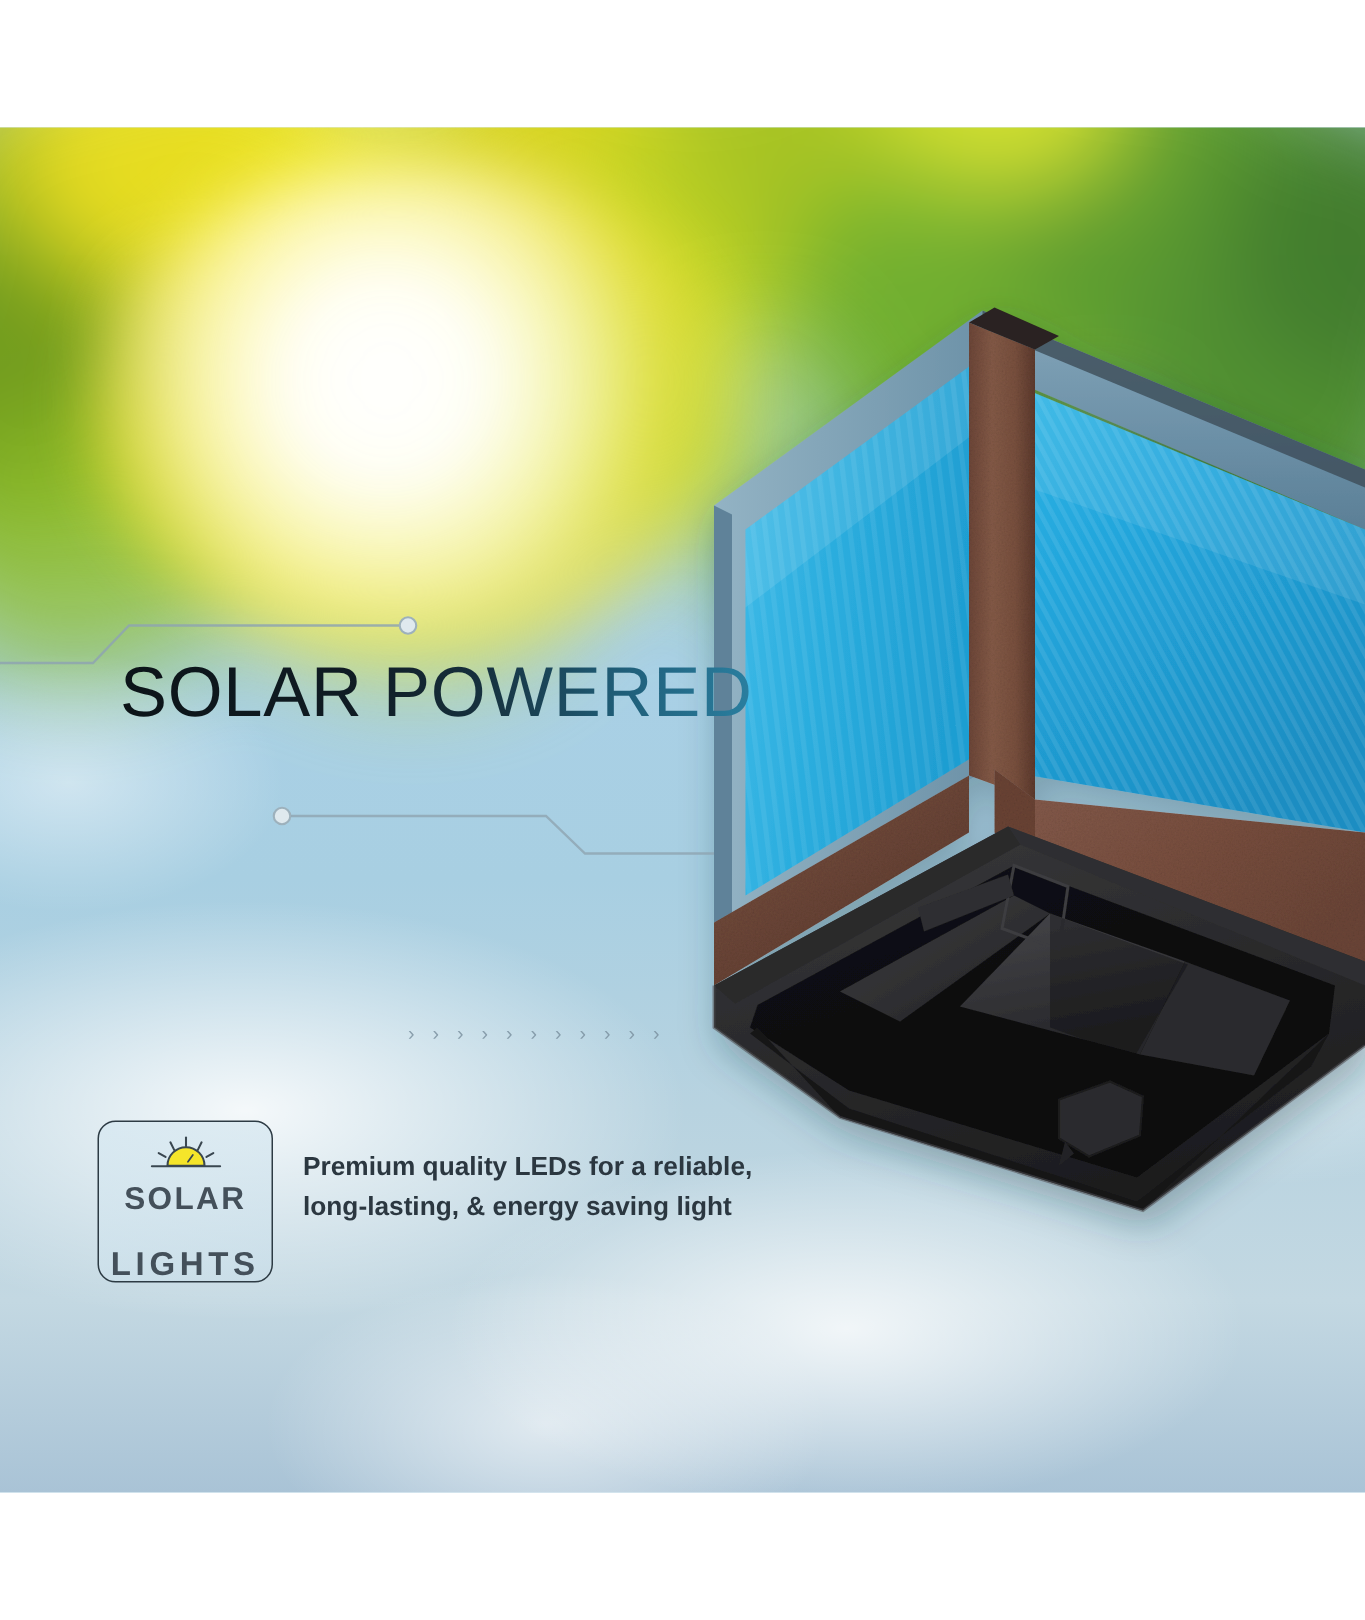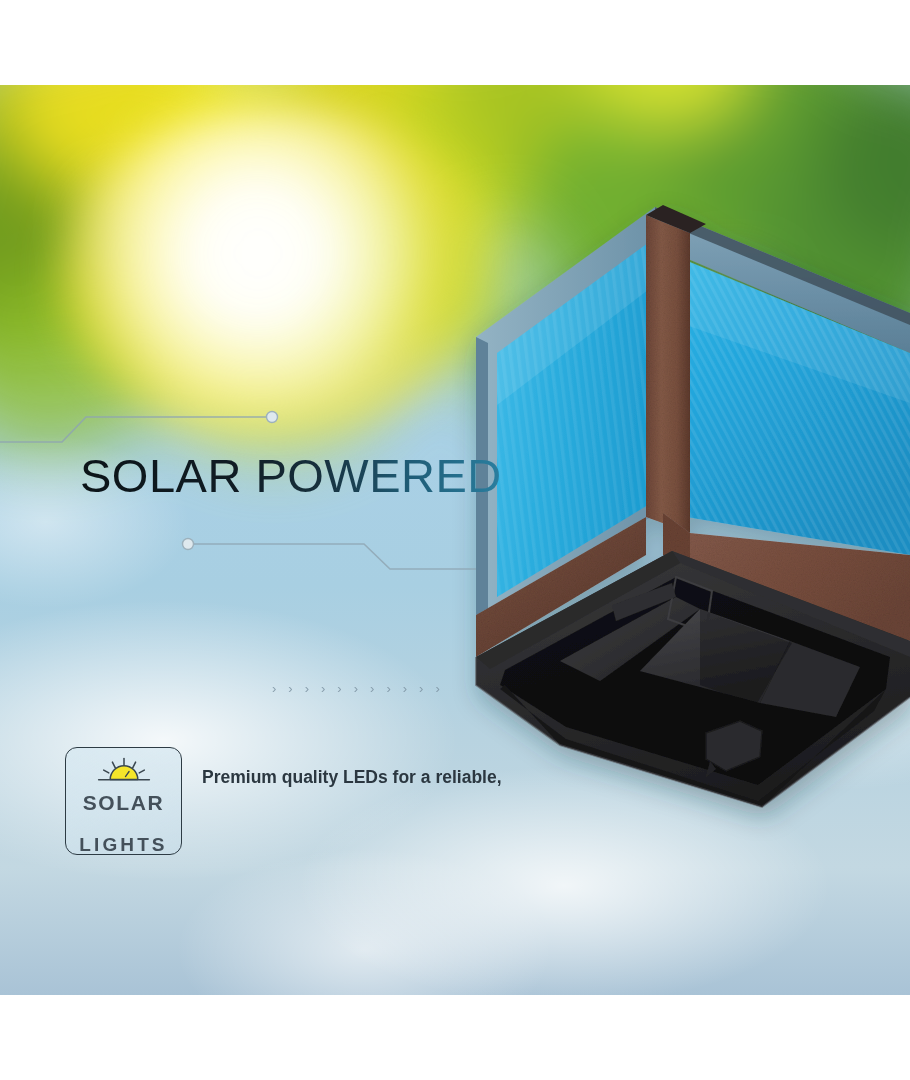--- a/index.html
+++ b/index.html
@@ -102,21 +102,21 @@
     opacity: .85;
     font-family: "Liberation Sans", sans-serif;
     white-space: nowrap;
     line-height: 1;
   }
 
   
   #headline {
     position: absolute;
     left: 80px;
-    top: 367px;
+    top: 352px;
     font-size: 47px;
     font-weight: 300;
     letter-spacing: 0.5px;
     line-height: 1;
     white-space: nowrap;
     background: linear-gradient(to right, #0c1418 0%, #101c24 38%, #17323f 58%, #1f5c76 78%, #2a7fa0 100%);
     -webkit-background-clip: text;
     background-clip: text;
     color: transparent;
     -webkit-text-fill-color: transparent;
@@ -154,21 +154,21 @@
     padding-top: 9px;
     overflow: hidden;
   }
   .badge-sun { width: 86px; height: 40px; display:block; }
   .badge-word {
     color: #44505a;
     font-weight: bold;
     line-height: 1;
   }
   .badge-solar { font-size: 21px; letter-spacing: 1.6px; margin-top: 6px; }
-  .badge-lights { font-size: 19px; letter-spacing: 3.1px; margin-top: 22px; }
+  .badge-lights { font-size: 22px; letter-spacing: 3.1px; margin-top: 22px; }
 
   #feature-text {
     margin-top: 17px;
     font-size: 17.5px;
     line-height: 26.5px;
     color: #2b3740;
     font-weight: 700;
     white-space: nowrap;
   }
   #feature-text div { margin: 0; }
@@ -371,18 +371,19 @@
           <path d="M 24,31 A 19,19 0 0 1 62,31 Z" fill="#f5e52a" stroke="#3a4750" stroke-width="2.1" stroke-linejoin="round"></path>
           <line x1="50" y1="20" x2="45" y2="27" stroke="#3a4750" stroke-width="1.8" stroke-linecap="round"></line>
           <line x1="8" y1="31.5" x2="78" y2="31.5" stroke="#3a4750" stroke-width="2.1" stroke-linecap="round"></line>
         </svg>
         <div class="badge-word badge-solar">SOLAR</div>
         <div class="badge-word badge-lights">LIGHTS</div>
       </div>
 
       <div id="feature-text">
         <div>Premium quality LEDs for a reliable,</div>
+        <div>long-lasting, &amp; energy saving light</div>
       </div>
 
     </div>
 
   </div>
 </div>
 
 </body></html>

